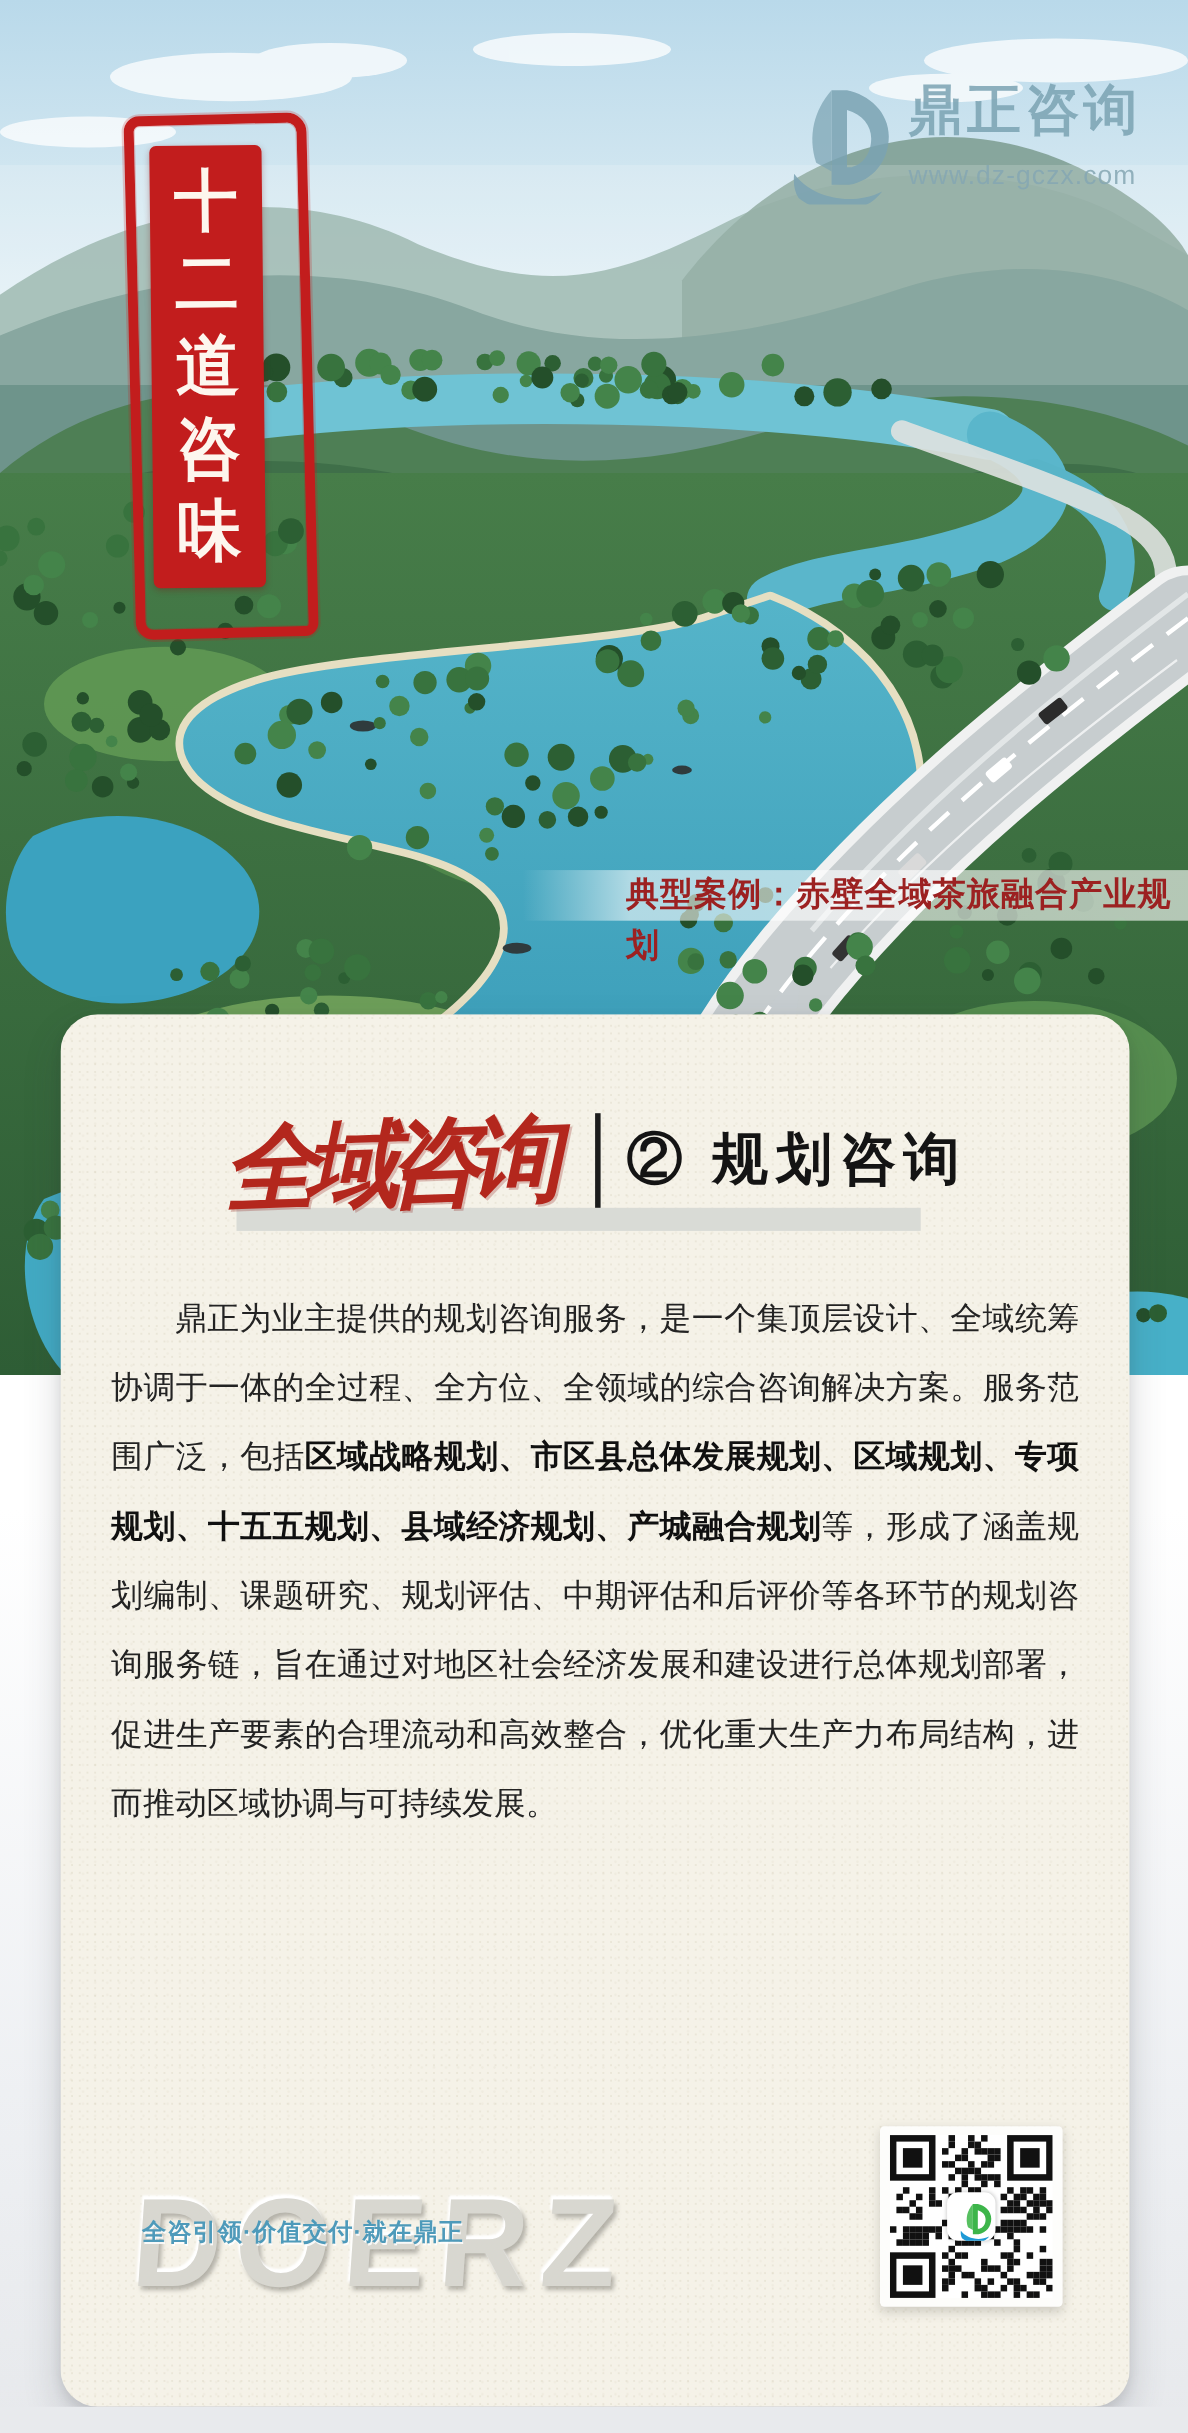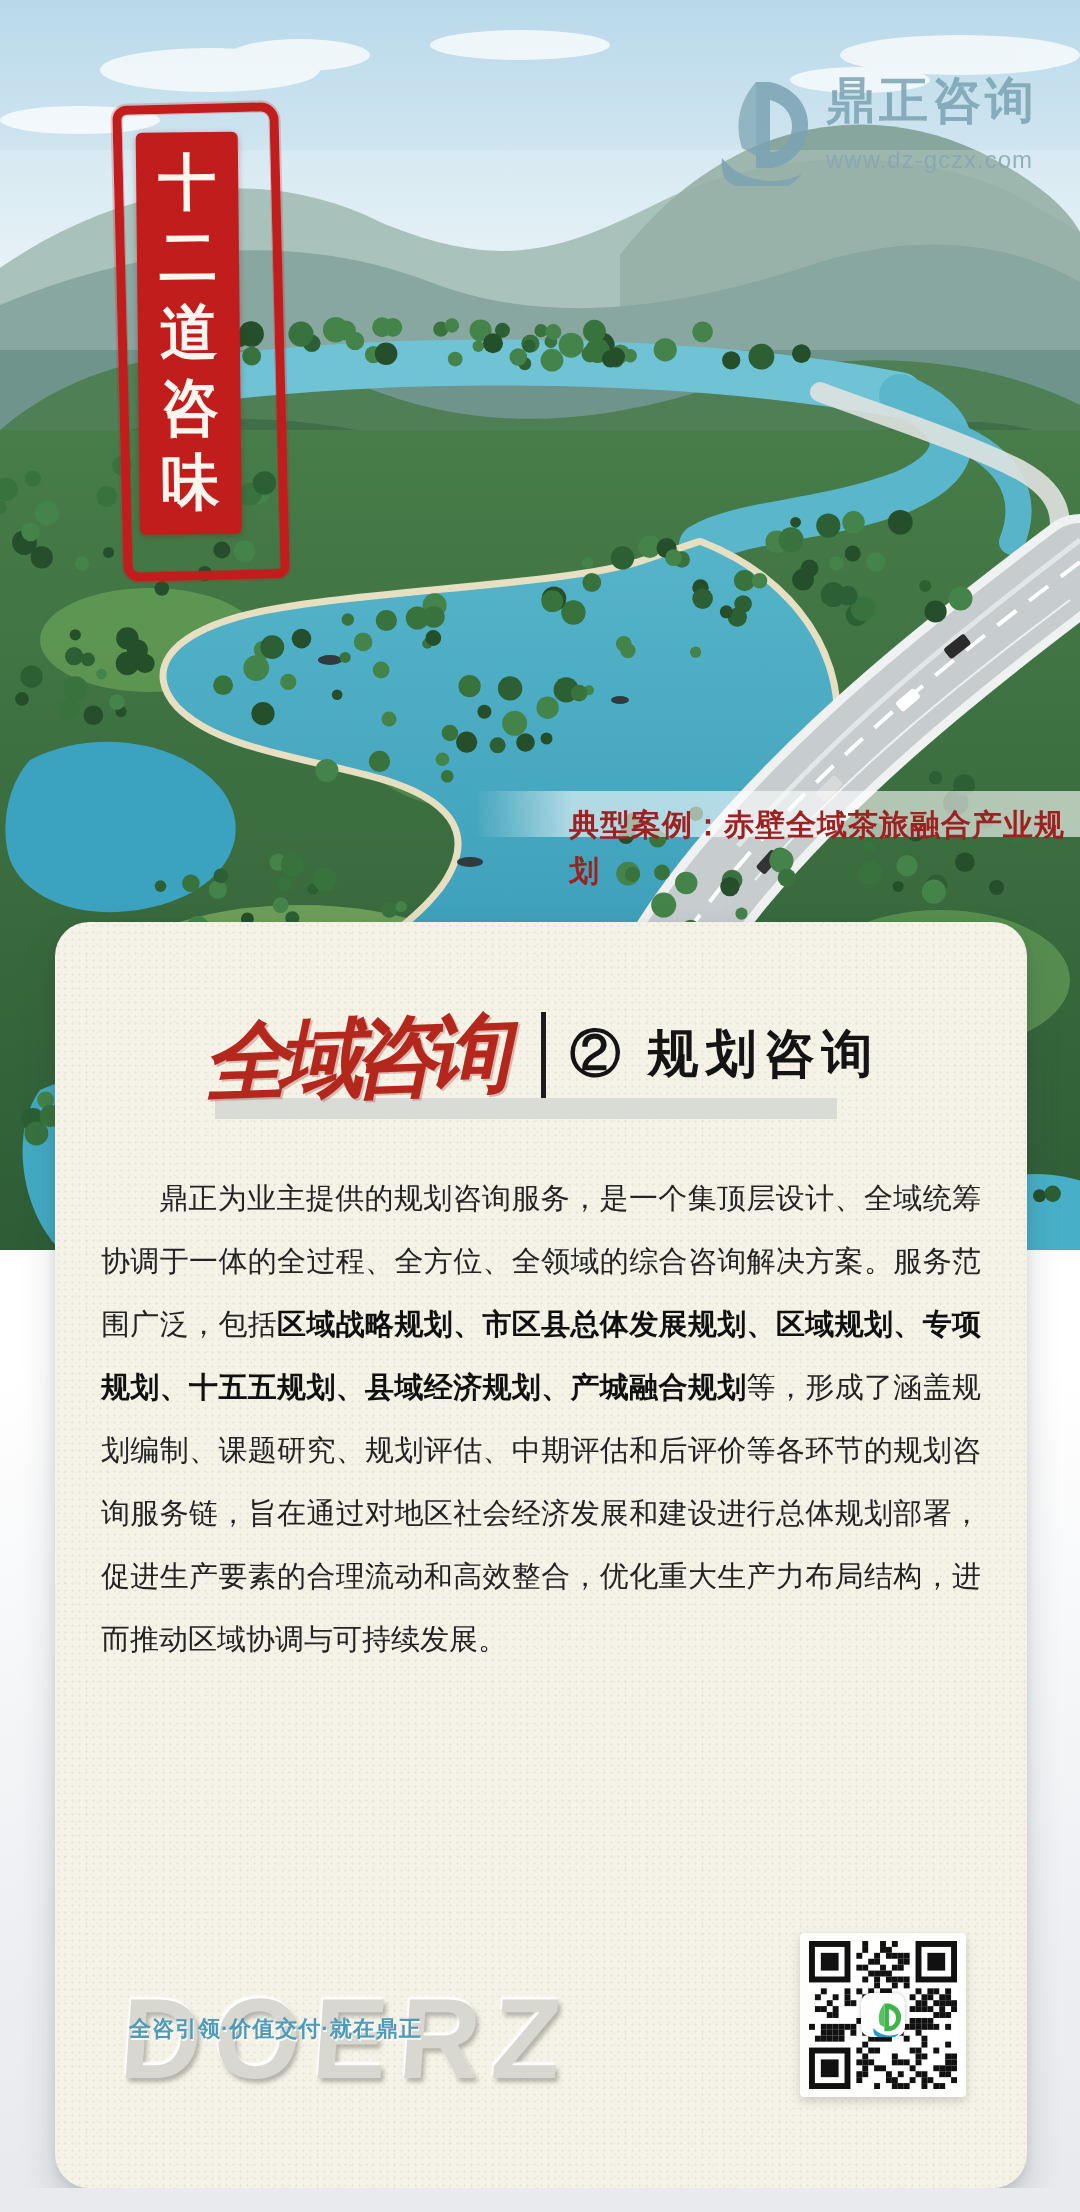--- a/index.html
+++ b/index.html
@@ -28,21 +28,21 @@
         align-items:center;justify-content:space-around;padding:14px 0;box-sizing:border-box;
         box-shadow:0 2px 6px rgba(120,20,20,.35);}
   .seal-char{color:#fdf6ee;font-size:58px;line-height:1;font-weight:700;
         font-family:"Liberation Serif",serif;transform:scaleY(1.05);}
 
   
   .banner{position:absolute;left:0;top:791px;width:1080px;height:46px;
         background:linear-gradient(90deg,rgba(255,255,255,0) 44%,rgba(255,255,255,.25) 48%,
                    rgba(255,255,255,.58) 53%,rgba(255,255,255,.62) 100%);}
   .banner-label{position:absolute;left:569px;top:0;line-height:46px;font-size:30px;font-weight:700;
-        color:#9c2121;letter-spacing:1px;font-family:"Liberation Serif",serif;margin-top:11px;}
+        color:#9c2121;letter-spacing:1px;font-family:"Liberation Serif",serif;}
 
   
   .card{position:absolute;left:55px;top:922px;width:972px;height:1266px;border-radius:34px;
         background-color:#f5f2e8;
         background-image:radial-gradient(rgba(168,156,122,.14) 1px,transparent 1.4px),
                          radial-gradient(rgba(190,180,150,.10) 1px,transparent 1.3px);
         background-size:7px 7px,11px 11px;background-position:0 0,4px 6px;
         box-shadow:0 16px 34px rgba(55,60,70,.20),0 4px 10px rgba(0,0,0,.08);}
 
   .title-row{position:relative;margin-top:78px;display:flex;align-items:center;justify-content:center;}

